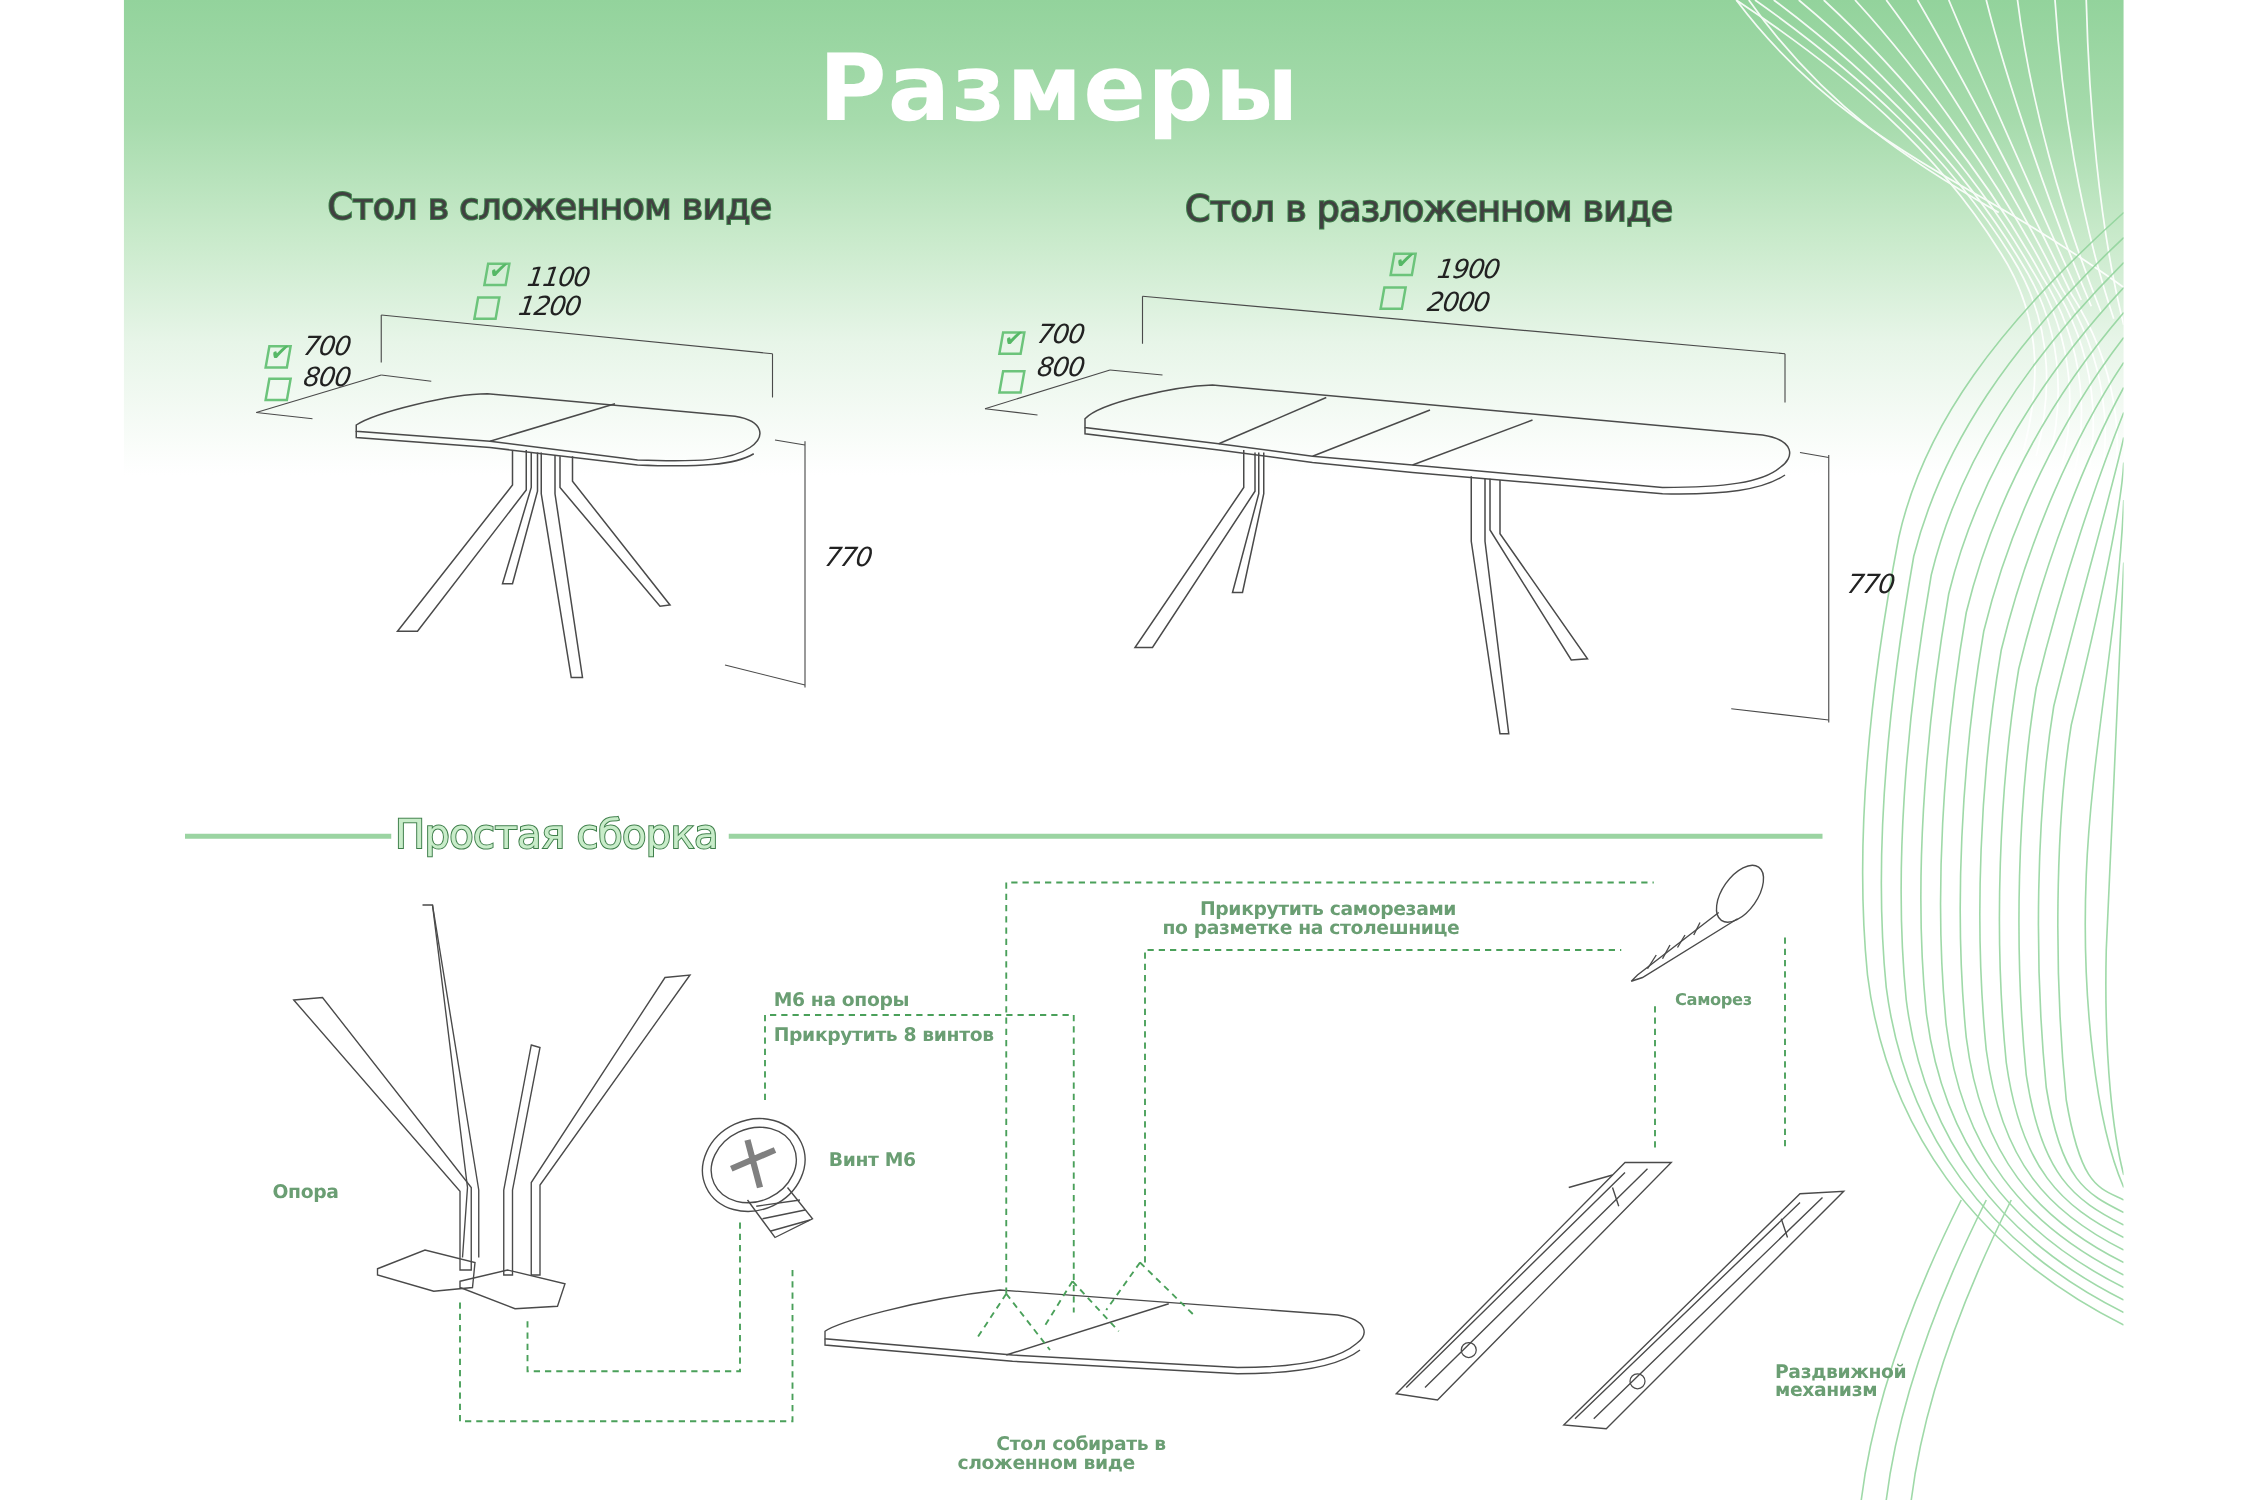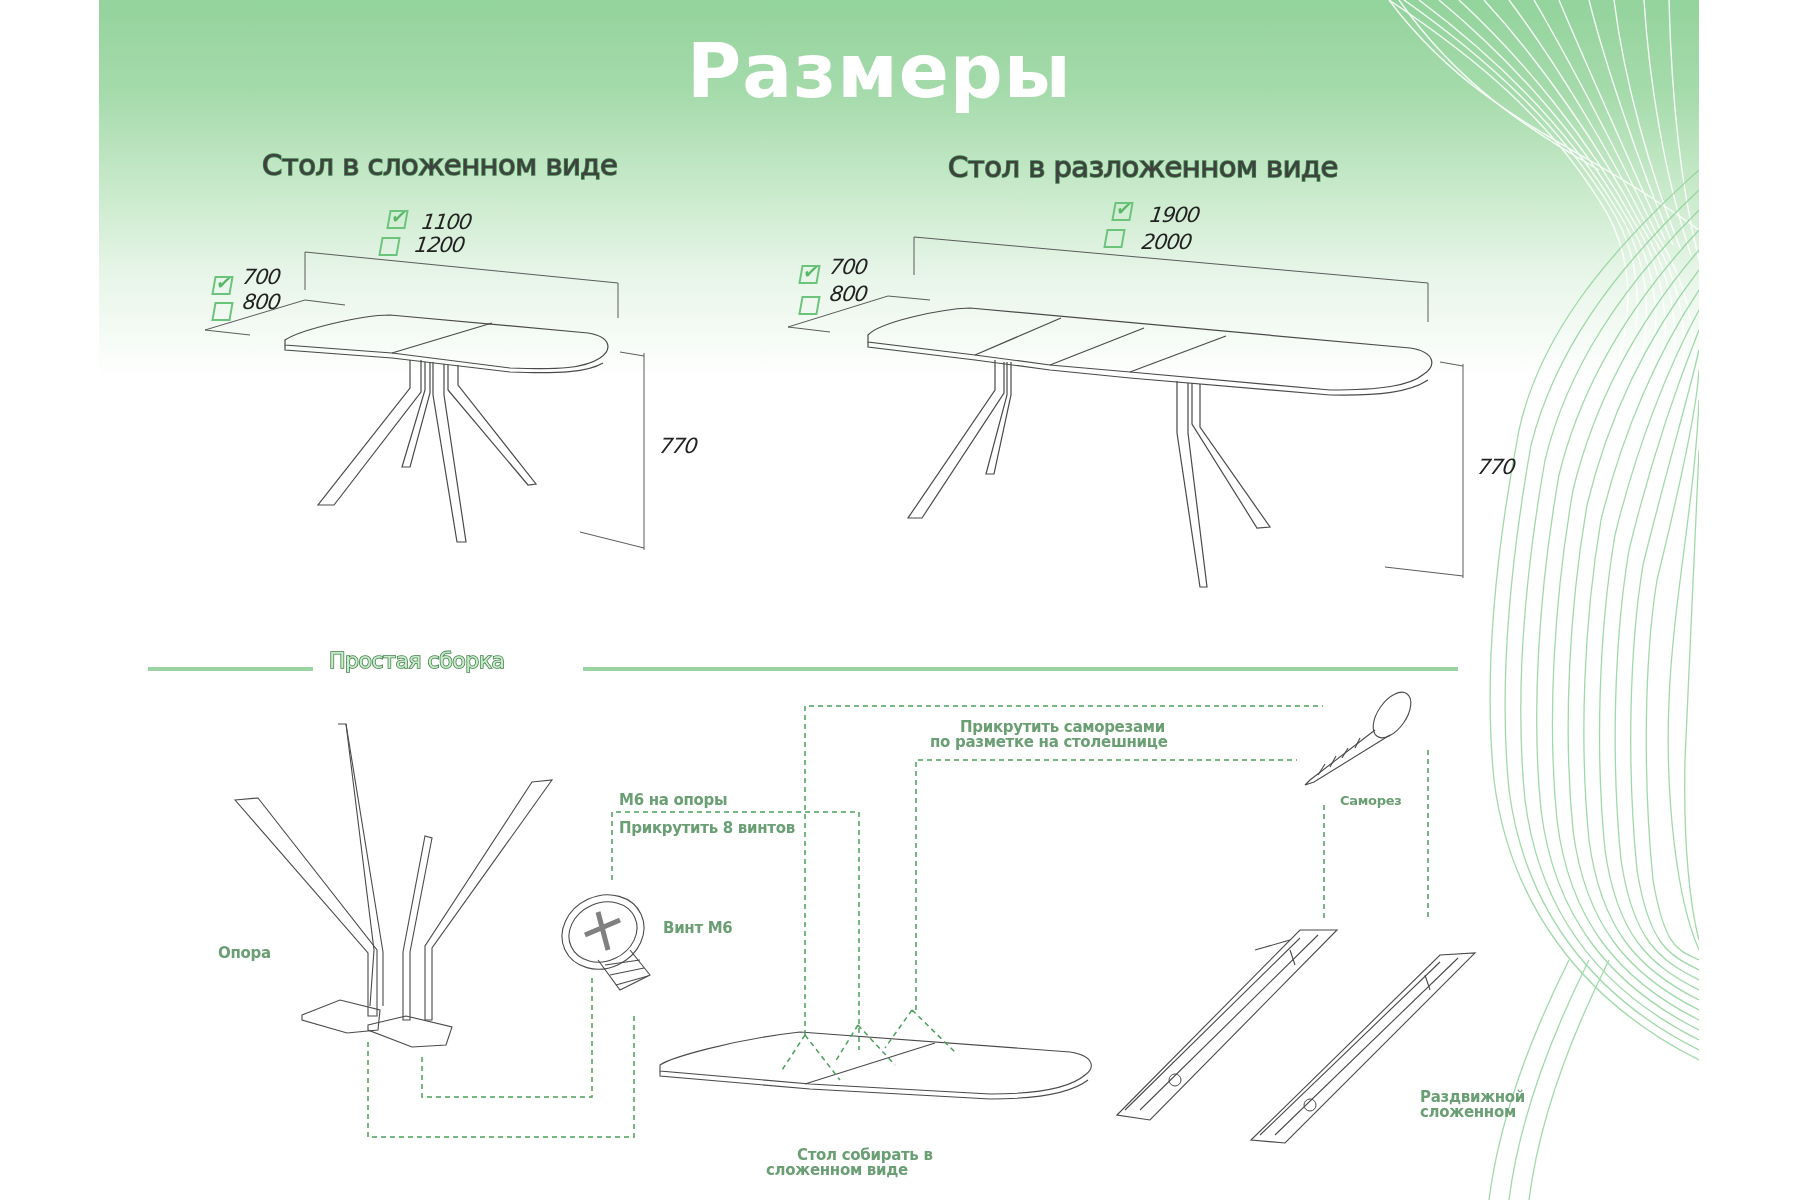--- a/index.html
+++ b/index.html
@@ -2,29 +2,29 @@
 <html><head>
 <meta charset="utf-8">
 <style>
   html, body { margin:0; padding:0; }
   body { width:1800px; height:1200px; background:#ffffff; position:relative; overflow:hidden; font-family:"DejaVu Sans", sans-serif; }
   .panel { position:absolute; left:99px; top:0; width:1600px; height:1200px; background:#ffffff; overflow:hidden; }
   .panel-bg { position:absolute; left:0; top:0; width:1600px; height:380px;
     background:linear-gradient(to bottom, #93d39c 0%, #a6dbac 25%, #c9eacb 50%, #e7f5e8 72%, #ffffff 100%); }
   .waves { position:absolute; left:0; top:0; width:1600px; height:1200px; }
   .drawing { position:absolute; left:0; top:0; width:1800px; height:1200px; }
-  .title { position:absolute; left:655px; top:28px; width:360px; text-align:center; color:#ffffff; font-family:"DejaVu Sans", sans-serif; font-weight:bold; font-size:74px; letter-spacing:1px;margin-left:32px; }
+  .title { position:absolute; left:655px; top:28px; width:360px; text-align:center; color:#ffffff; font-family:"DejaVu Sans", sans-serif; font-weight:bold; font-size:74px; letter-spacing:1px; }
   .subtitle { position:absolute; color:#404040; font-family:"DejaVu Sans", sans-serif; font-size:29px; letter-spacing:-0.5px;
     -webkit-text-stroke:1.6px #3f7f4b; paint-order:stroke fill; }
   .dim { position:absolute; font-family:"DejaVu Sans", sans-serif; font-style:italic; font-size:21px; color:#222; transform:skewX(-8deg); letter-spacing:-1px; }
   .cb { position:absolute; width:15px; height:15px; border:2px solid #6cc47b; background:transparent; transform:skewX(-10deg); }
   .cb .tick { position:absolute; left:1px; top:-4px; color:#56b866; font-size:18px; line-height:18px; font-weight:bold; }
   .label { position:absolute; color:#6a9e73; font-family:"DejaVu Sans", sans-serif; font-size:15px; line-height:15px; font-weight:bold; letter-spacing:-0.3px; }
   .section-line { position:absolute; height:4px; background:#9bd4a2; }
-  .section-title { position:absolute; left:329px; top:648px; font-size:22px; color:#c8ecc9; -webkit-text-stroke:1.6px #3f7f4b; paint-order:stroke fill; font-family:"DejaVu Sans", sans-serif; letter-spacing:-0.5px; }
+  .section-title { position:absolute; left:316px; top:648px; font-size:32px; color:#c8ecc9; -webkit-text-stroke:1.6px #3f7f4b; paint-order:stroke fill; font-family:"DejaVu Sans", sans-serif; letter-spacing:-0.5px; }
 </style>
 </head>
 <body>
 
 <div class="panel">
   <div class="panel-bg"></div>
 
   <svg class="waves" viewBox="0 0 1600 1200">
     <g fill="none" stroke="#ffffff" stroke-width="1.4" opacity="0.9">
       <path d="M1290 0 C1380 60 1450 120 1500 200 C1540 260 1530 320 1520 360"></path>
@@ -210,13 +210,13 @@
 
 <div class="label" style="left:960px; top:720px;">Прикрутить саморезами</div>
 <div class="label" style="left:930px; top:735px;">по разметке на столешнице</div>
 
 <div class="label" style="left:1340px; top:793px; font-size:13px;">Саморез</div>
 
 <div class="label" style="left:797px; top:1148px;">Стол собирать в</div>
 <div class="label" style="left:766px; top:1163px;">сложенном виде</div>
 
 <div class="label" style="left:1420px; top:1090px;">Раздвижной</div>
-<div class="label" style="left:1420px; top:1105px;">сложенном</div>
+<div class="label" style="left:1420px; top:1105px;">механизм</div>
 
 </body></html>

